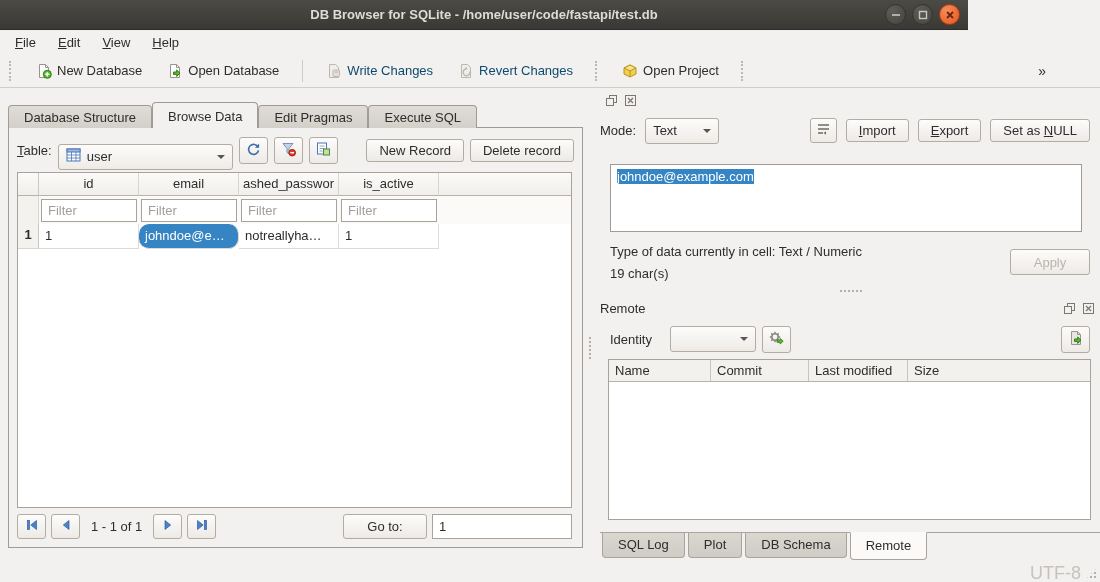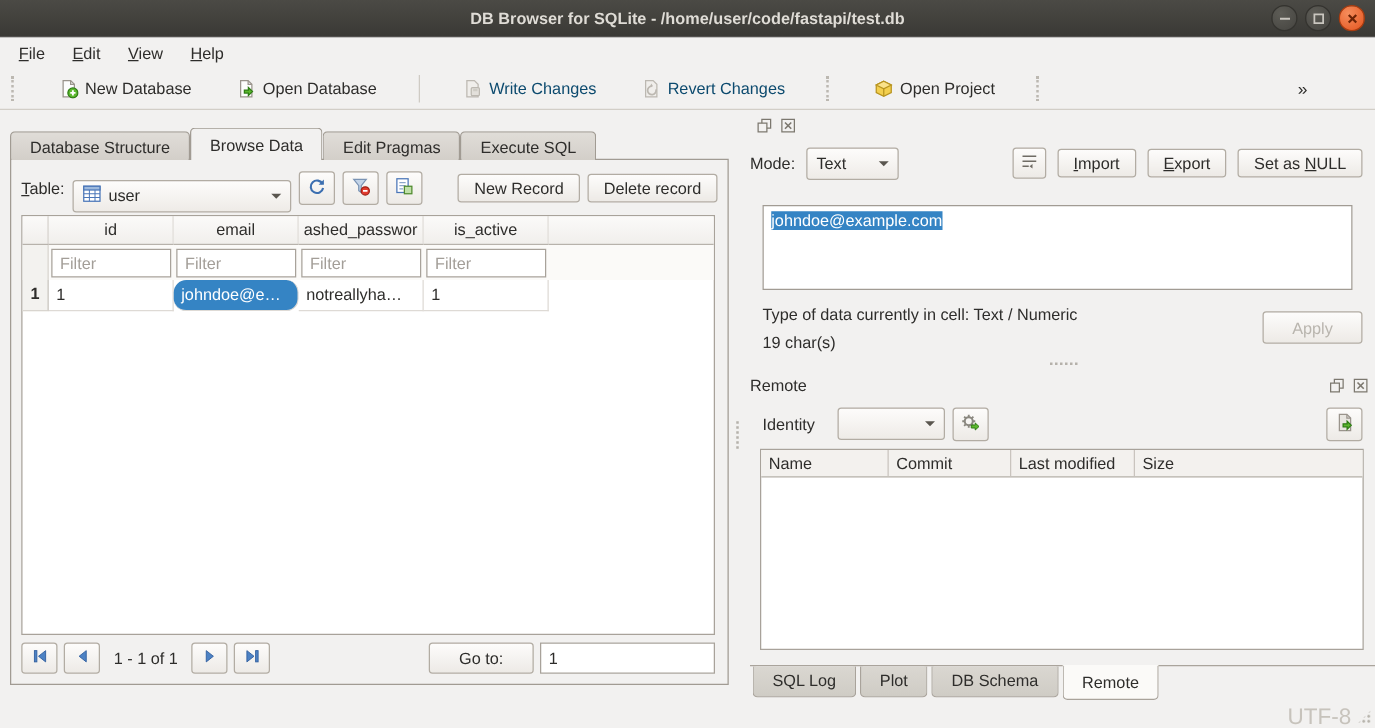--- a/index.html
+++ b/index.html
@@ -1,39 +1,39 @@
 <!DOCTYPE html>
 <html><head>
 <meta charset="utf-8">
 <style>
   * { margin:0; padding:0; box-sizing:border-box; }
   html,body { width:1100px; height:582px; overflow:hidden; }
   body { font-family:"Liberation Sans", sans-serif; font-size:13px; color:#2e2d2b; background:#f2f1f0; position:relative; }
   .mn { text-decoration:underline; }
 
   
-  .titlebar { position:absolute; left:0; top:0; width:1100px; height:30px;
+  .titlebar { position:absolute; left:0; top:0; width:968px; height:30px;
     background:linear-gradient(#4b4a45,#3a3935); border-bottom:1px solid #2c2b28;
     display:flex; align-items:center; justify-content:center; }
   .titlebar .title { color:#dfdcd6; font-weight:bold; font-size:13px; }
   .winbtns { position:absolute; right:8px; top:4px; display:flex; gap:6px; }
   .wbtn { width:21px; height:21px; border-radius:50%; display:flex; align-items:center; justify-content:center;
     background:radial-gradient(circle at 35% 30%, #5d5c56, #454440); border:1px solid #34332f;
     color:#c9c6bf; font-size:11px; line-height:1; }
   .wbtn.close { background:radial-gradient(circle at 35% 30%, #f58d5c, #e4551f); border:1px solid #a83c10; color:#6e2406; font-weight:bold; }
   .wbtn svg { display:block; }
 
   
   .menubar { position:absolute; left:0; top:30px; width:1100px; height:24px; background:#f2f1f0;
     display:flex; align-items:center; padding-left:4px; }
   .menu-item { padding:3px 11px; }
 
   
   .toolbar { position:absolute; left:0; top:54px; width:1100px; height:34px; background:#f2f1f0;
-    border-bottom:1px solid #d2cec7; display:flex; align-items:center; gap:24px; padding:0 6px; }
+    border-bottom:1px solid #d2cec7; display:flex; align-items:center; gap:13px; padding:0 6px; }
   .tb-handle { width:5px; height:20px; border-left:2px dotted #bcb8b1; margin:0 3px; }
   .tb-sep { width:1px; height:22px; background:#cfcbc4; margin:0 4px; }
   .tb-btn { display:flex; align-items:center; gap:5px; padding:4px 6px; border-radius:3px; }
   .tb-btn.disabled { color:#0c4a6e; }
   .tb-btn svg { display:block; }
   .tb-overflow { margin-left:auto; margin-right:42px; font-size:14px; color:#2e2d2b; padding:2px 6px; }
 
   
   .btn { display:inline-flex; align-items:center; justify-content:center; gap:4px;
     border:1px solid #b2aca3; border-radius:3px; background:linear-gradient(#fdfcfb,#edeae6);

